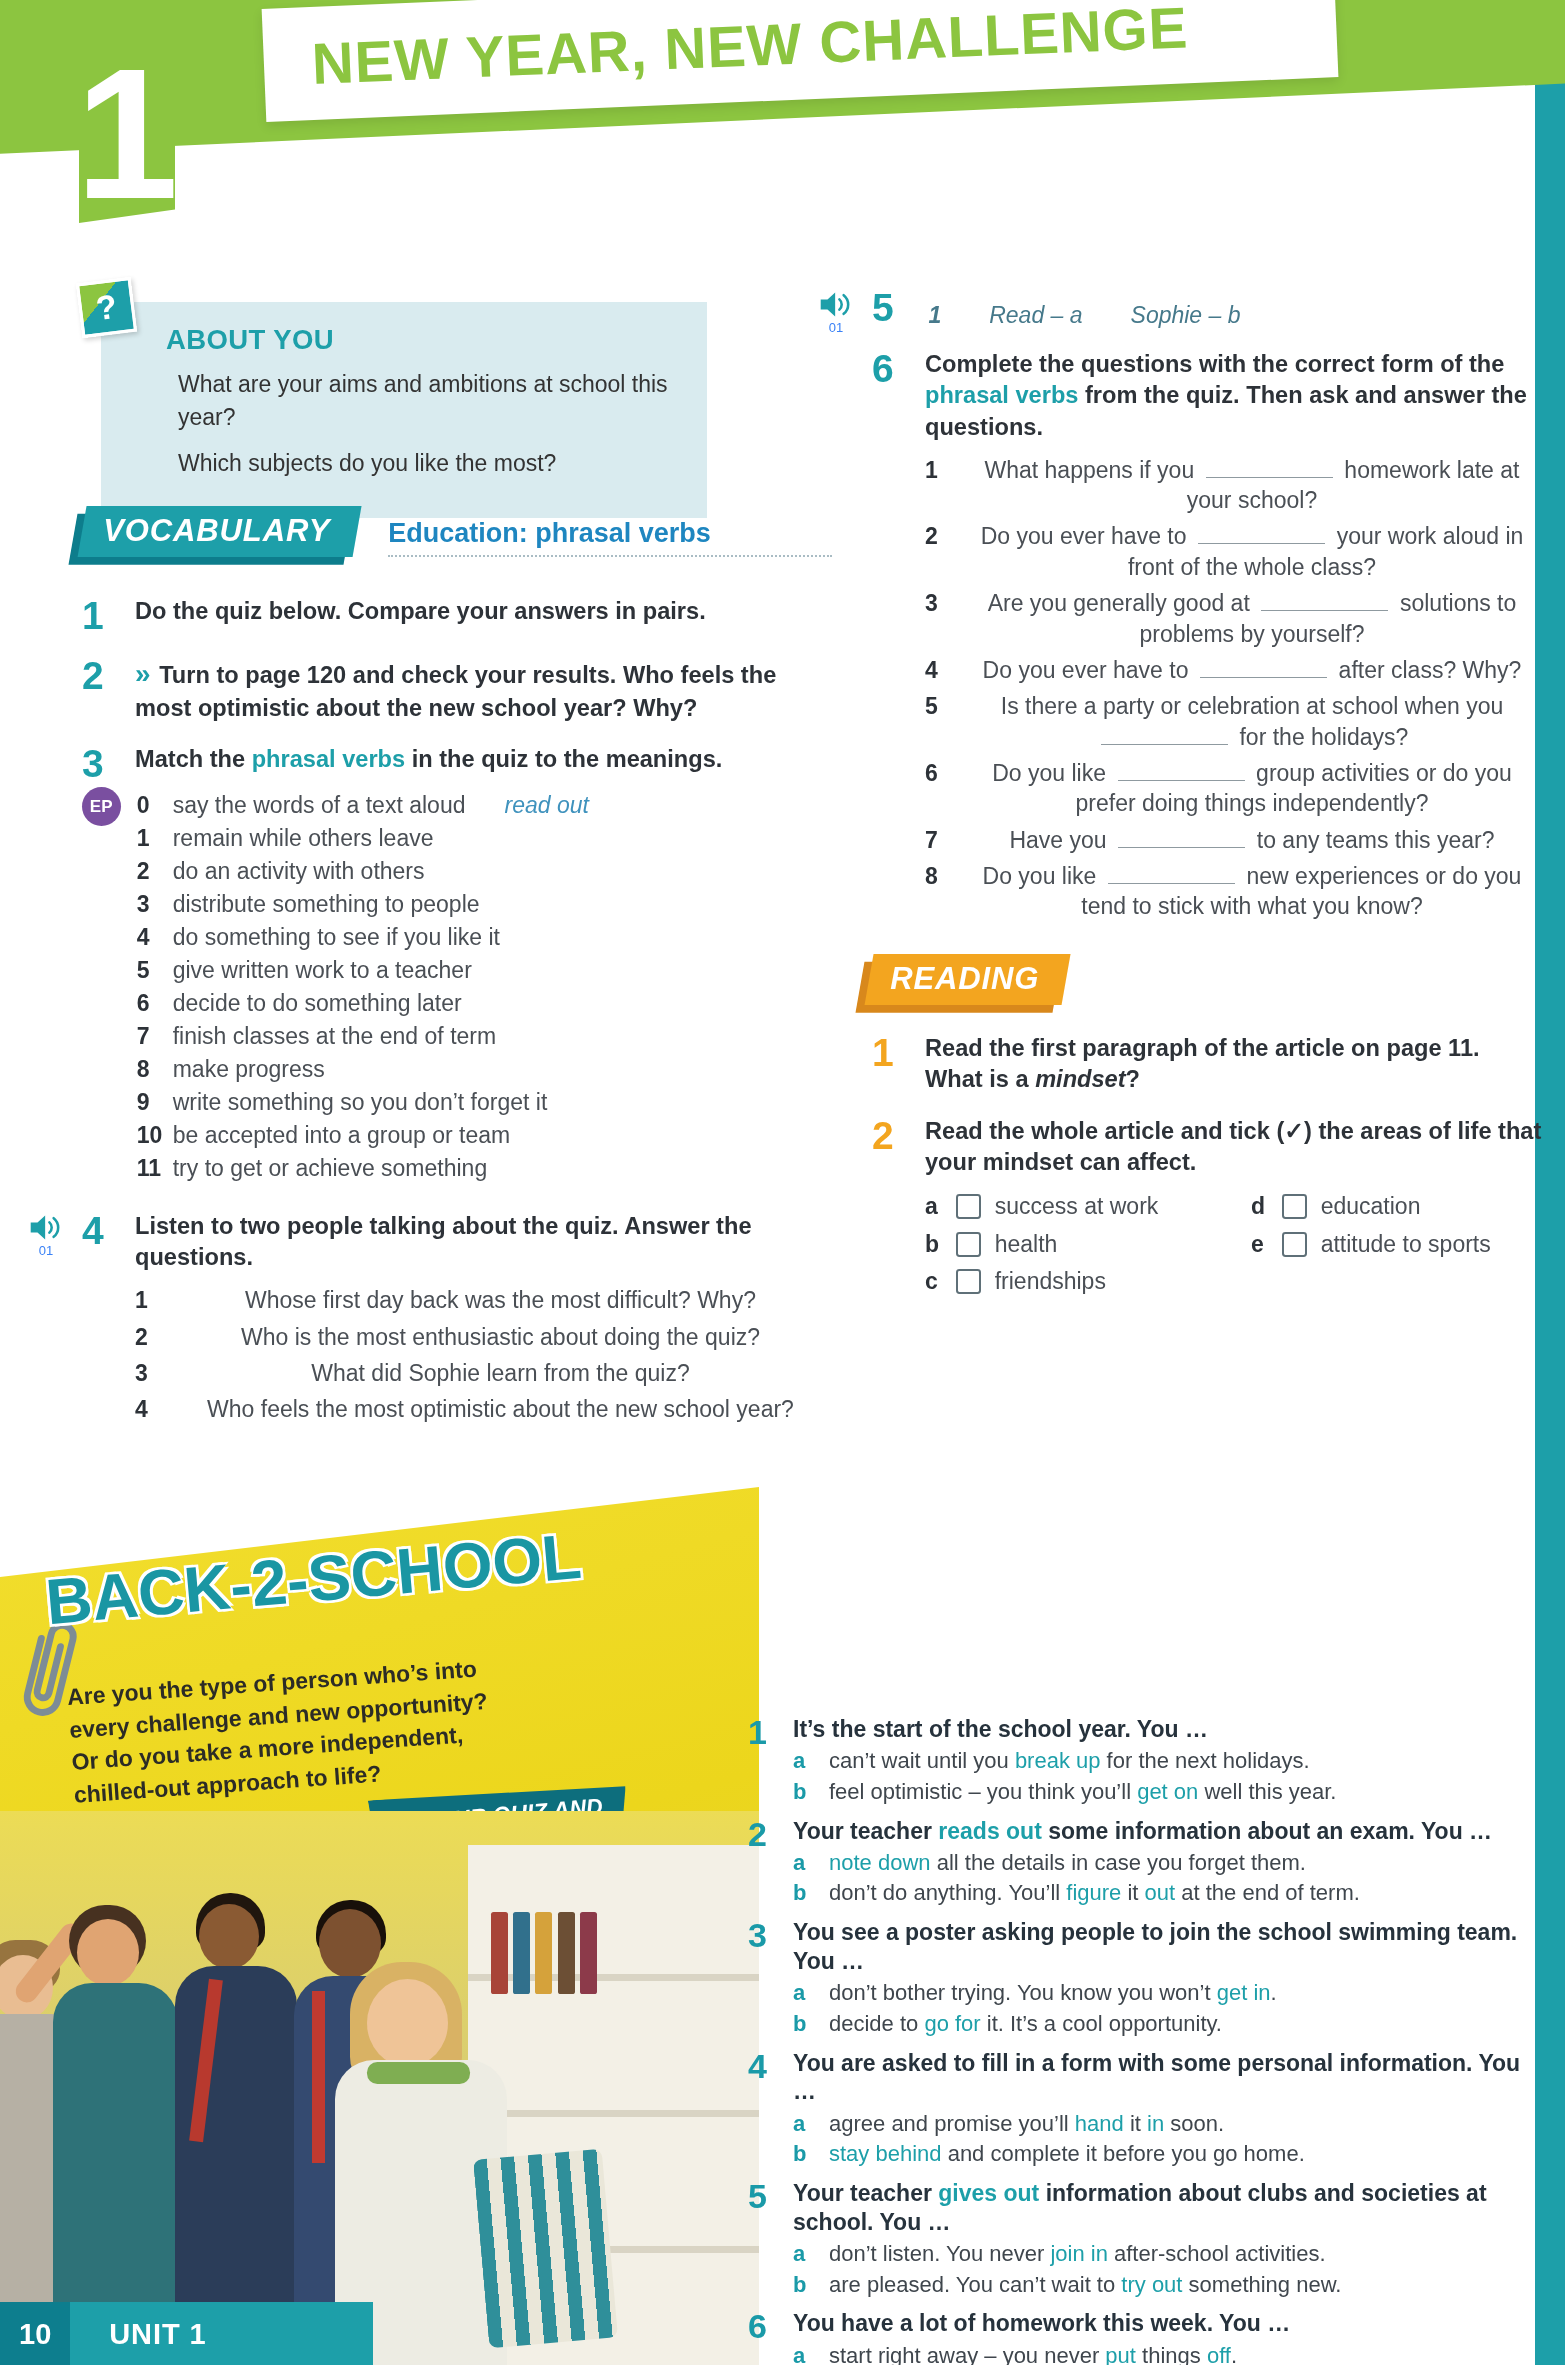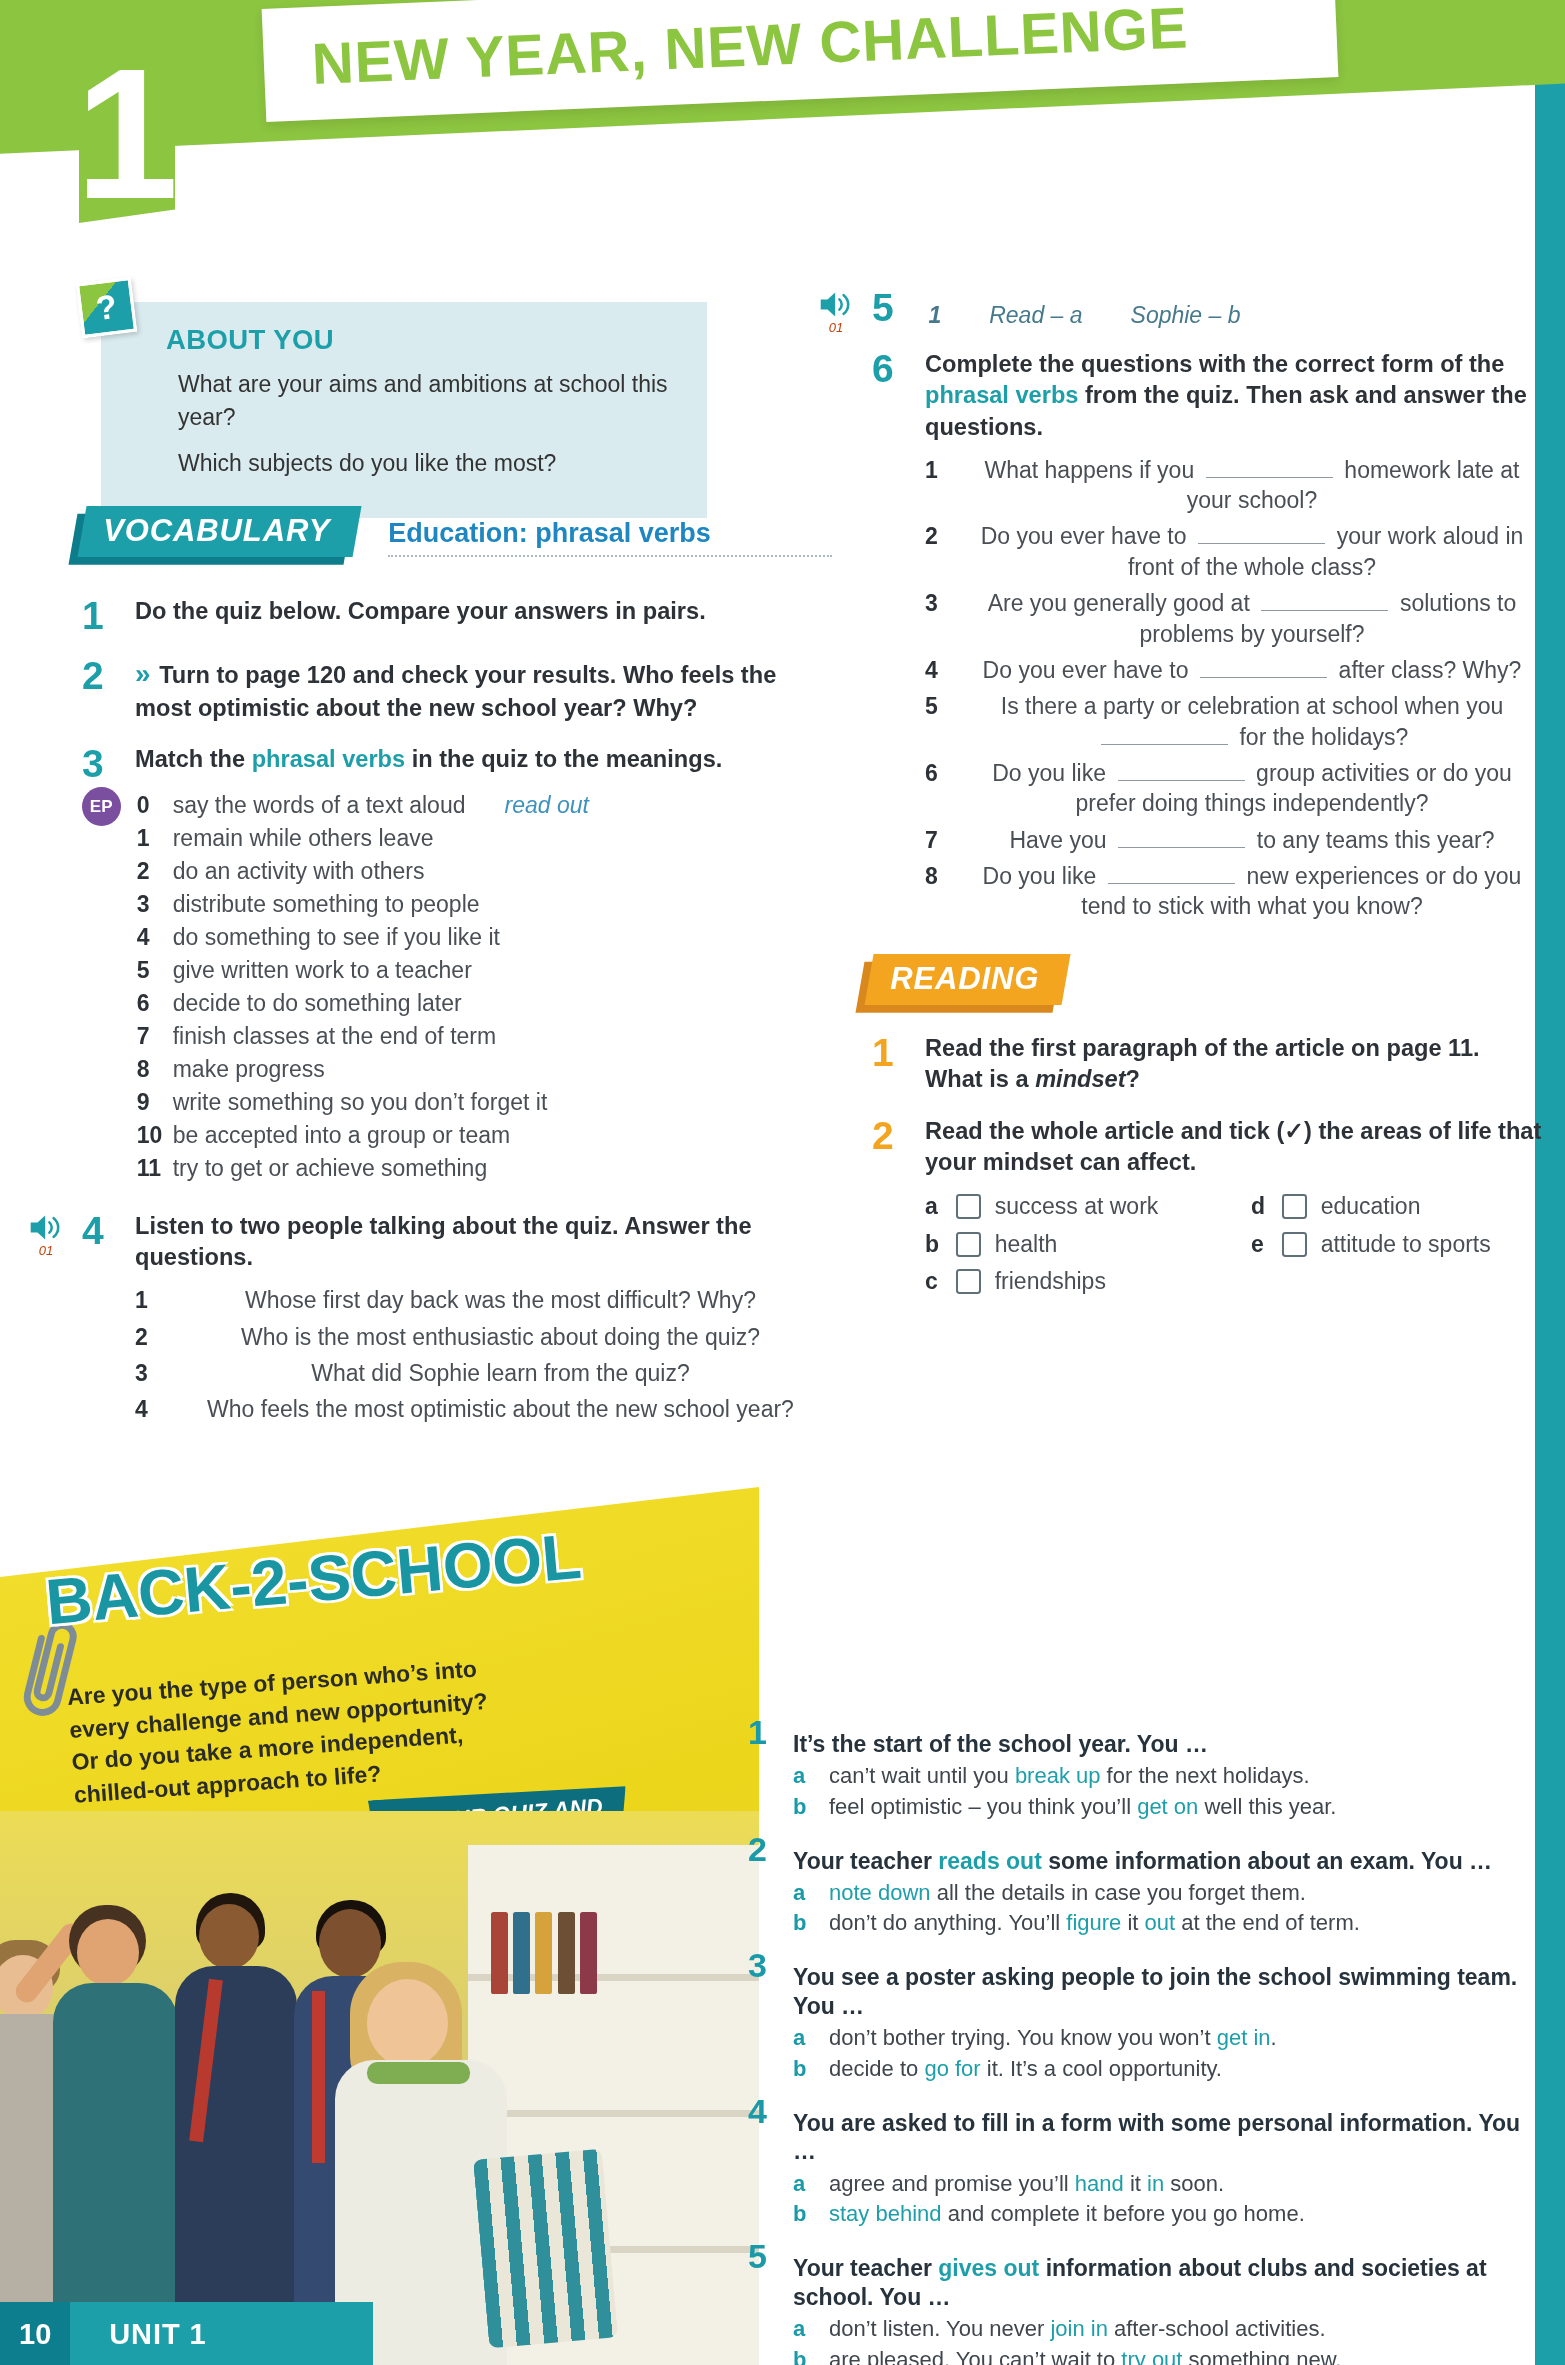--- a/index.html
+++ b/index.html
@@ -61,21 +61,21 @@
 
   .match-list{position:relative;margin:13.7px 0 0 1.7px;}
   .badge-ep{position:absolute;left:-55px;top:-1.7px;width:39px;height:39px;border-radius:50%;
             background:var(--purple);color:#fff;font-size:17px;font-weight:800;
             display:flex;align-items:center;justify-content:center;}
   .mi{display:flex;line-height:33px;font-size:23px;color:var(--body-text);}
   .mi-num{flex:0 0 36px;font-weight:700;color:var(--ink);}
   .mi-ans{font-style:italic;color:#3f92bd;margin-left:39px;}
 
   .audio{position:absolute;left:-53px;top:1.7px;text-align:center;color:var(--teal);}
-  .audio .trk{font-size:13px;color:#c2410c;margin-top:-1.7px;font-style:italic;}
+  .audio .trk{font-size:13px;color:#3b82f6;margin-top:-1.7px;}
 
   .sub-qs{margin-top:12px;}
   .sq{display:flex;font-size:23px;color:var(--body-text);line-height:1.32;margin-bottom:6px;}
   .sq-num{flex:0 0 36px;font-weight:700;color:var(--ink);}
   .sq-text{flex:1;text-align:center;}
 
   .ans-line{display:flex;gap:48px;margin:13.7px 0 0 3.4px;font-style:italic;color:#46798b;font-size:23px;}
   .ans-line .ans-num{font-weight:600;}
 
   .read-banner{margin:26px 0 27.5px -3.4px;}
@@ -107,21 +107,21 @@
   .books{position:absolute;left:491px;top:101px;display:flex;gap:5.2px;}
   .books i{display:block;width:17px;height:82px;border-radius:2.6px;}
   .people div{position:absolute;}
   .p-head{border-radius:50%;}
   .p-body{border-radius:39px 39px 0 0;}
 
   
   .quiz-qs{position:absolute;left:748px;top:1715px;width:786px;z-index:2;}
   .qq{display:flex;margin-bottom:8.6px;}
   .qq-num{flex:0 0 45px;font-size:34px;font-weight:800;color:#1a9aa8;line-height:1;}
-  .qq-stem{font-size:23px;font-weight:700;color:#26323c;line-height:1.26;margin-bottom:3.4px;margin-top:15px;}
+  .qq-stem{font-size:23px;font-weight:700;color:#26323c;line-height:1.26;margin-bottom:3.4px;}
   .opt{display:flex;font-size:22px;color:#3f464d;line-height:1.3;margin-bottom:1.7px;}
   .opt-letter{flex:0 0 36px;font-weight:700;color:#1a9aa8;}
   .opt-text{flex:1;}
 
   
   .footer{position:absolute;left:0;bottom:0;width:373px;height:64px;background:var(--teal);
           display:flex;align-items:center;z-index:5;}
   .page-num{background:#0d7e8e;color:#fff;font-size:29px;font-weight:800;padding:0 19px;
             height:100%;display:flex;align-items:center;}
   .unit-label{color:#fff;font-size:29px;font-weight:800;margin-left:39px;letter-spacing:0.9px;}

